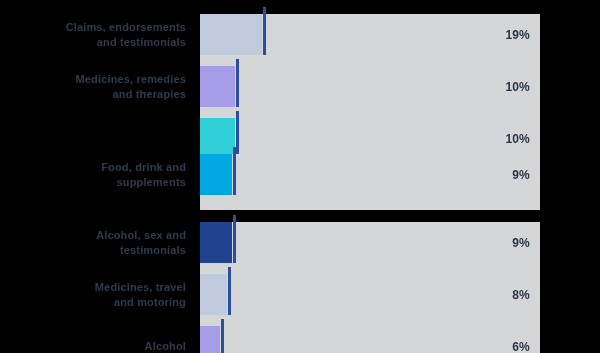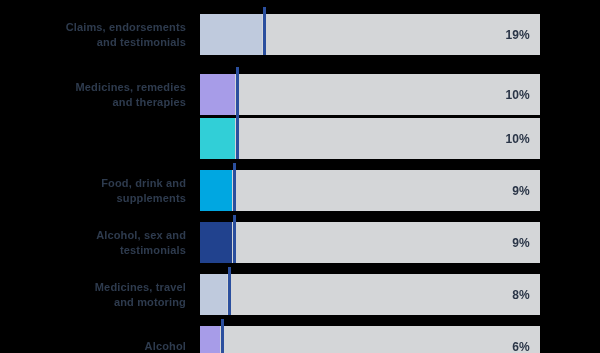--- a/index.html
+++ b/index.html
@@ -43,21 +43,21 @@
     line-height: 15px;
     font-weight: 600;
     letter-spacing: 0.15px;
   }
   .label span { display: block; white-space: nowrap; }
   .track {
     position: absolute;
     left: 200px;
     top: 0;
     width: 340px;
-    height: 41px;
+    height: 56px;
     background: #d4d6d8;
   }
   .fill {
     position: absolute;
     left: 0;
     top: 0;
     height: 41px;
   }
   .tick {
     position: absolute;
@@ -87,41 +87,41 @@
       <div class="label">
         <span>Claims, endorsements</span>
         <span>and testimonials</span>
       </div>
       <div class="track" style="background: rgb(212, 214, 216);">
         <div class="fill" style="width: 62px; background: rgb(191, 202, 221);"></div>
         <div class="tick" style="left: 63px; background: rgb(43, 79, 158);"></div>
         <div class="pct" style="color: rgb(42, 53, 71);">19%</div>
       </div>
     </div>
-    <div class="row" style="top: 66px; margin-top: 8px;">
+    <div class="row" style="top: 66px;">
       <div class="label">
         <span>Medicines, remedies</span>
         <span>and therapies</span>
       </div>
       <div class="track" style="background: rgb(212, 214, 216);">
         <div class="fill" style="width: 35px; background: rgb(167, 156, 232);"></div>
         <div class="tick" style="left: 36px; background: rgb(43, 79, 158);"></div>
         <div class="pct" style="color: rgb(42, 53, 71);">10%</div>
       </div>
     </div>
     <div class="row" style="top: 118px;">
       <div class="label">
       </div>
       <div class="track" style="background: rgb(212, 214, 216);">
         <div class="fill" style="width: 35px; background: rgb(49, 207, 215);"></div>
         <div class="tick" style="left: 36px; background: rgb(43, 79, 158);"></div>
         <div class="pct" style="color: rgb(42, 53, 71);">10%</div>
       </div>
     </div>
-    <div class="row" style="top: 170px;">
+    <div class="row" style="top: 154px;">
       <div class="label">
         <span>Food, drink and</span>
         <span>supplements</span>
       </div>
       <div class="track" style="background: rgb(212, 214, 216);">
         <div class="fill" style="width: 32px; background: rgb(0, 167, 225);"></div>
         <div class="tick" style="left: 33px; background: rgb(43, 79, 158);"></div>
         <div class="pct" style="color: rgb(42, 53, 71);">9%</div>
       </div>
     </div>

